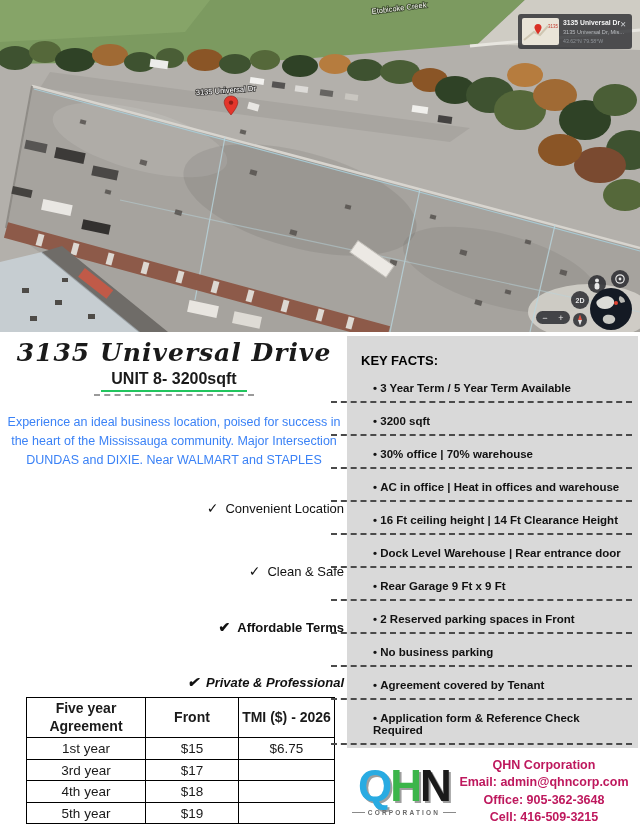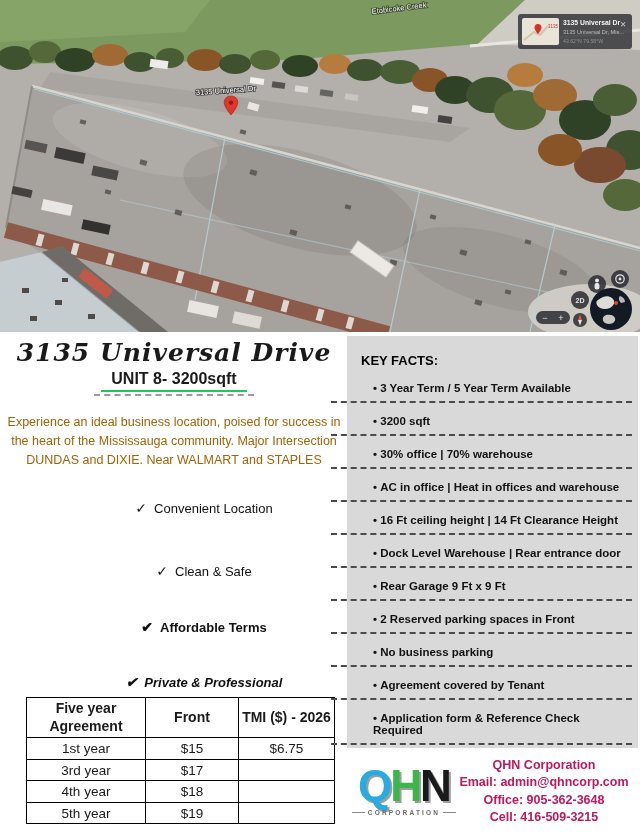--- a/index.html
+++ b/index.html
@@ -8,22 +8,22 @@
   
   .photo{position:absolute;left:0;top:0;width:640px;height:332px;}
   
   .leftcol{position:absolute;left:4px;top:334px;width:340px;text-align:center;}
   .title{font-family:"DejaVu Serif",serif;font-style:italic;font-weight:bold;
          font-size:25px;letter-spacing:1px;margin-top:4px;}
   .unitwrap{margin-top:3px;}
   .unit{display:inline-block;font-size:16px;font-weight:bold;
         border-bottom:2px solid #22c55e;padding:0 10px 2px 10px;}
   .unitdash{width:160px;margin:2px auto 0 auto;border-top:2px dashed #9a9a9a;height:0;}
-  .desc{margin:17px auto 0 auto;width:334px;font-size:12.5px;line-height:1.5;color:#a16207;}
-  .check{margin-left:60px;text-align:center;font-size:13px;color:#111;}
+  .desc{margin:17px auto 0 auto;width:334px;font-size:12.5px;line-height:1.5;color:#3b82f6;}
+  .check{margin-left:60px;text-align:right;font-size:13px;color:#111;}
   .check .mark{margin-right:7px;font-size:14px;}
   .check1{margin-top:31px;}
   .check2{margin-top:47px;}
   .check3{margin-top:40px;font-weight:bold;}
   .check4{margin-top:39px;font-weight:bold;font-style:italic;}
   .check3 .mark,.check4 .mark{font-weight:bold;}
   
   .ratetable{border-collapse:collapse;margin:7px 0 0 22px;table-layout:fixed;}
   .ratetable th,.ratetable td{border:1.6px solid #000;text-align:center;
         font-size:13.5px;padding:0;}

